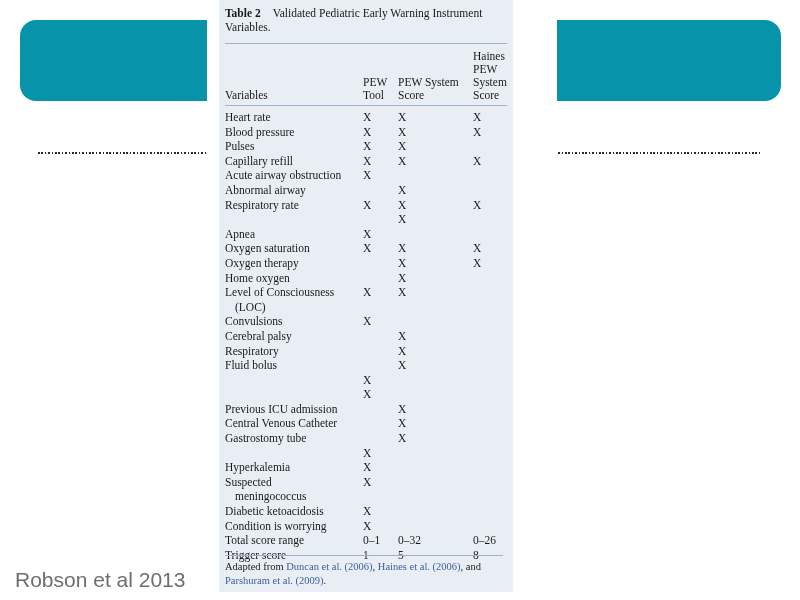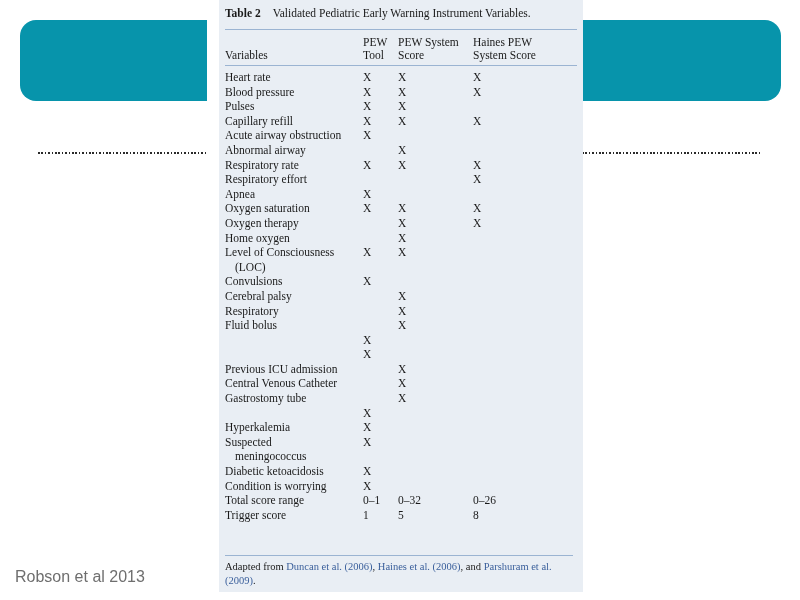--- a/index.html
+++ b/index.html
@@ -13,39 +13,39 @@
 
   
   .dotline { position:absolute; left:38px; top:152px; width:722px; height:2px;
              background:repeating-linear-gradient(90deg,#2a2a2a 0 1.5px,transparent 1.5px 3.4px); }
 
   
   .figure-mask { position:absolute; left:207px; top:0; width:350px; height:600px;
                  background:#ffffff; }
 
   
-  .tcard { position:absolute; left:219px; top:0; width:364px; height:592px;
+  .tcard { position:absolute; left:219px; top:0; width:294px; height:592px;
            background:#e9eef4; color:#1a1a1a; font-size:11.5px; overflow:hidden;
            padding:0 6px; }
   .caption { padding-top:6px; line-height:14px; }
   .tlabel { font-weight:bold; margin-right:12px; }
   .rule { border:0; border-top:1px solid #9bb4d2; height:0; }
   .rule-caption { margin-top:9px; }
   .thead { display:grid; grid-template-columns:138px 35px 75px 1fr;
            align-items:end; margin-top:6px; line-height:13px; padding-bottom:3px; }
   .rule-head { margin-bottom:4px; }
   .tbody .trow { display:grid; grid-template-columns:138px 35px 75px 1fr;
                  line-height:14.6px; align-items:start; }
   .l2 { padding-left:10px; }
   .tfootwrap { position:absolute; left:6px; right:10px; bottom:5px; }
   .tfoot { font-size:10.5px; line-height:13.5px; padding-top:4px; }
   .cite { color:#3a5f9b; }
 
   .attribution { position:absolute; left:15px; top:568px;
-                 font-family:"Liberation Sans", sans-serif; font-size:16px;
+                 font-family:"Liberation Sans", sans-serif; font-size:21px;
                  color:#6e6e6e; }
 </style>
 </head>
 <body>
 
 <div class="banner"></div>
 <div class="dotline"></div>
 <div class="figure-mask"></div>
 
 <div class="tcard">
@@ -110,21 +110,20 @@
         <div class="c">X</div>
         <div class="c"></div>
       </div>
       <div class="trow">
         <div class="c c1">Respiratory rate</div>
         <div class="c">X</div>
         <div class="c">X</div>
         <div class="c">X</div>
       </div>
       <div class="trow">
-        <div class="c c1">Respiratory effort</div>
         <div class="c"></div>
         <div class="c"></div>
         <div class="c">X</div>
       </div>
       <div class="trow">
         <div class="c c1">Apnea</div>
         <div class="c">X</div>
         <div class="c"></div>
         <div class="c"></div>
       </div>

